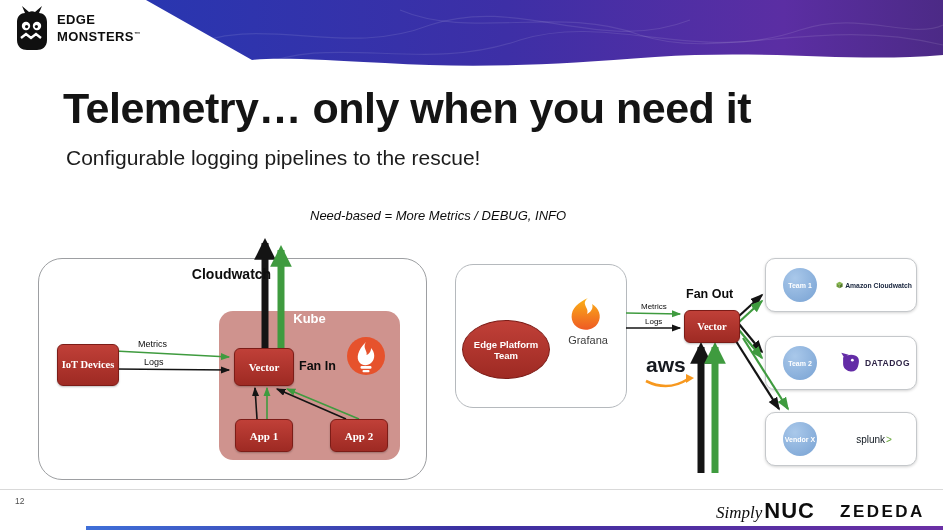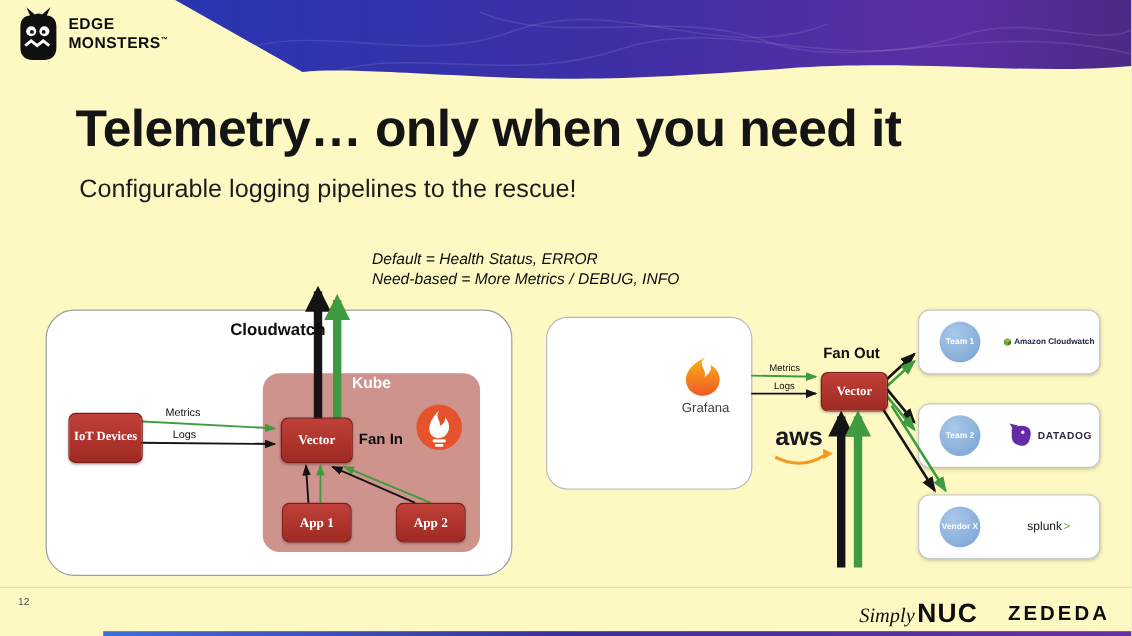--- a/index.html
+++ b/index.html
@@ -1,16 +1,16 @@
 <!DOCTYPE html>
 <html><head>
 <meta charset="utf-8">
 <style>
   html,body{margin:0;padding:0;background:#e8e8e8;}
-  .slide{position:relative;width:943px;height:530px;background:#fef9c3;overflow:hidden;
+  .slide{position:relative;width:943px;height:530px;background:#ffffff;overflow:hidden;
          font-family:"Liberation Sans",sans-serif;color:#111;}
   .abs{position:absolute;}
   .z1{z-index:1}.z2{z-index:2}.z3{z-index:3}
 
   
   .logo-text{position:absolute;left:57px;top:12px;font-weight:800;font-size:13px;line-height:15px;letter-spacing:.4px;color:#0d0d0d;}
   .tm{font-size:6px;vertical-align:super;}
   .title{position:absolute;left:63px;top:84px;font-size:43px;font-weight:800;letter-spacing:-.5px;color:#141414;}
   .subtitle{position:absolute;left:66px;top:146px;font-size:21px;font-weight:400;color:#1c1c1c;}
   .annotation{position:absolute;left:310px;top:207px;font-size:13px;font-style:italic;line-height:17px;color:#0c0c0c;}
@@ -90,21 +90,20 @@
     <path d="M12,34 L17,30 L22,34 L27,30 L32,34" stroke="#fff" stroke-width="2.4" fill="none"></path>
   </svg>
   <div class="logo-text">
     <div>EDGE</div>
     <div><span>MONSTERS</span><span class="tm">™</span></div>
   </div>
 
   <div class="title">Telemetry… only when you need it</div>
   <div class="subtitle">Configurable logging pipelines to the rescue!</div>
   <div class="annotation">
-    <div>Default = Health Status, ERROR</div>
     <div>Need-based = More Metrics / DEBUG, INFO</div>
   </div>
 
   <div class="container z1" style="left:38px;top:258px;width:387px;height:220px;"></div>
   <div class="kube z1">
     <div class="kube-label">Kube</div>
   </div>
   <div class="container z1" style="left:455px;top:264px;width:170px;height:142px;border-radius:18px;border-color:#b5b9bd;"></div>
 
   <div class="tbox z1" style="top:258px;">
@@ -207,20 +206,21 @@
   <div class="rednode" style="left:57px;top:344px;width:60px;height:40px;font-size:10.5px;line-height:12px;">IoT Devices</div>
   <div class="slabel" style="left:138px;top:339px;">Metrics</div>
   <div class="slabel" style="left:144px;top:357px;">Logs</div>
 
   <div class="rednode" style="left:234px;top:348px;width:58px;height:36px;font-size:11px;">Vector</div>
   <div class="flabel" style="left:299px;top:359px;">Fan In</div>
 
   <div class="rednode" style="left:235px;top:419px;width:56px;height:31px;font-size:11px;">App 1</div>
   <div class="rednode" style="left:330px;top:419px;width:56px;height:31px;font-size:11px;">App 2</div>
 
+  <div class="ellipse">Edge Platform Team</div>
   <div class="grafana-label">Grafana</div>
   <div class="abs z3 aws-word" style="left:646px;top:355px;">aws</div>
 
   <div class="flabel" style="left:686px;top:287px;">Fan Out</div>
   <div class="rednode" style="left:684px;top:310px;width:54px;height:31px;font-size:10.5px;">Vector</div>
   <div class="slabel" style="left:641px;top:302px;font-size:8px;">Metrics</div>
   <div class="slabel" style="left:645px;top:317px;font-size:8px;">Logs</div>
 
   <div class="footer-line"></div>
   <div class="pagenum">12</div>

